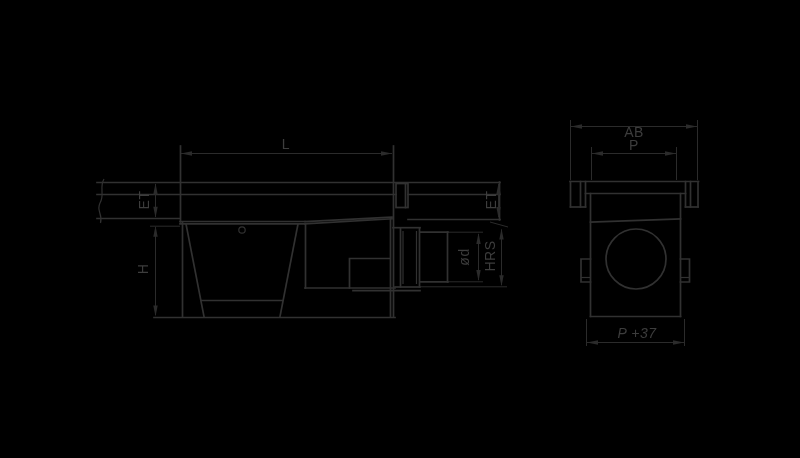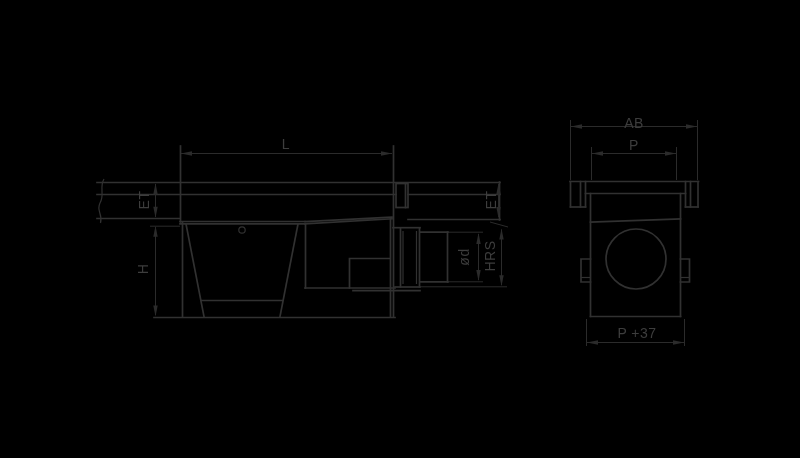--- a/index.html
+++ b/index.html
@@ -169,16 +169,16 @@
       </g>
     </g>
   </svg>
 
   <span class="lbl" style="left:286px;top:144px;">L</span>
   <span class="lbl vert" style="left:144px;top:200px;">ET</span>
   <span class="lbl vert" style="left:143px;top:269px;">H</span>
   <span class="lbl vert" style="left:491px;top:200px;">ET</span>
   <span class="lbl vert" style="left:464px;top:257px;">ød</span>
   <span class="lbl vert" style="left:490px;top:256px;">HRS</span>
-  <span class="lbl" style="left:634px;top:123px;">AB</span>
+  <span class="lbl" style="left:634px;top:132px;">AB</span>
   <span class="lbl" style="left:634px;top:145px;">P</span>
-  <span class="lbl" style="left:637px;top:333px;">P +37</span>
+  <span class="lbl" style="left:637px;top:333px;font-style:italic;">P +37</span>
 </div>
 
 </body></html>

